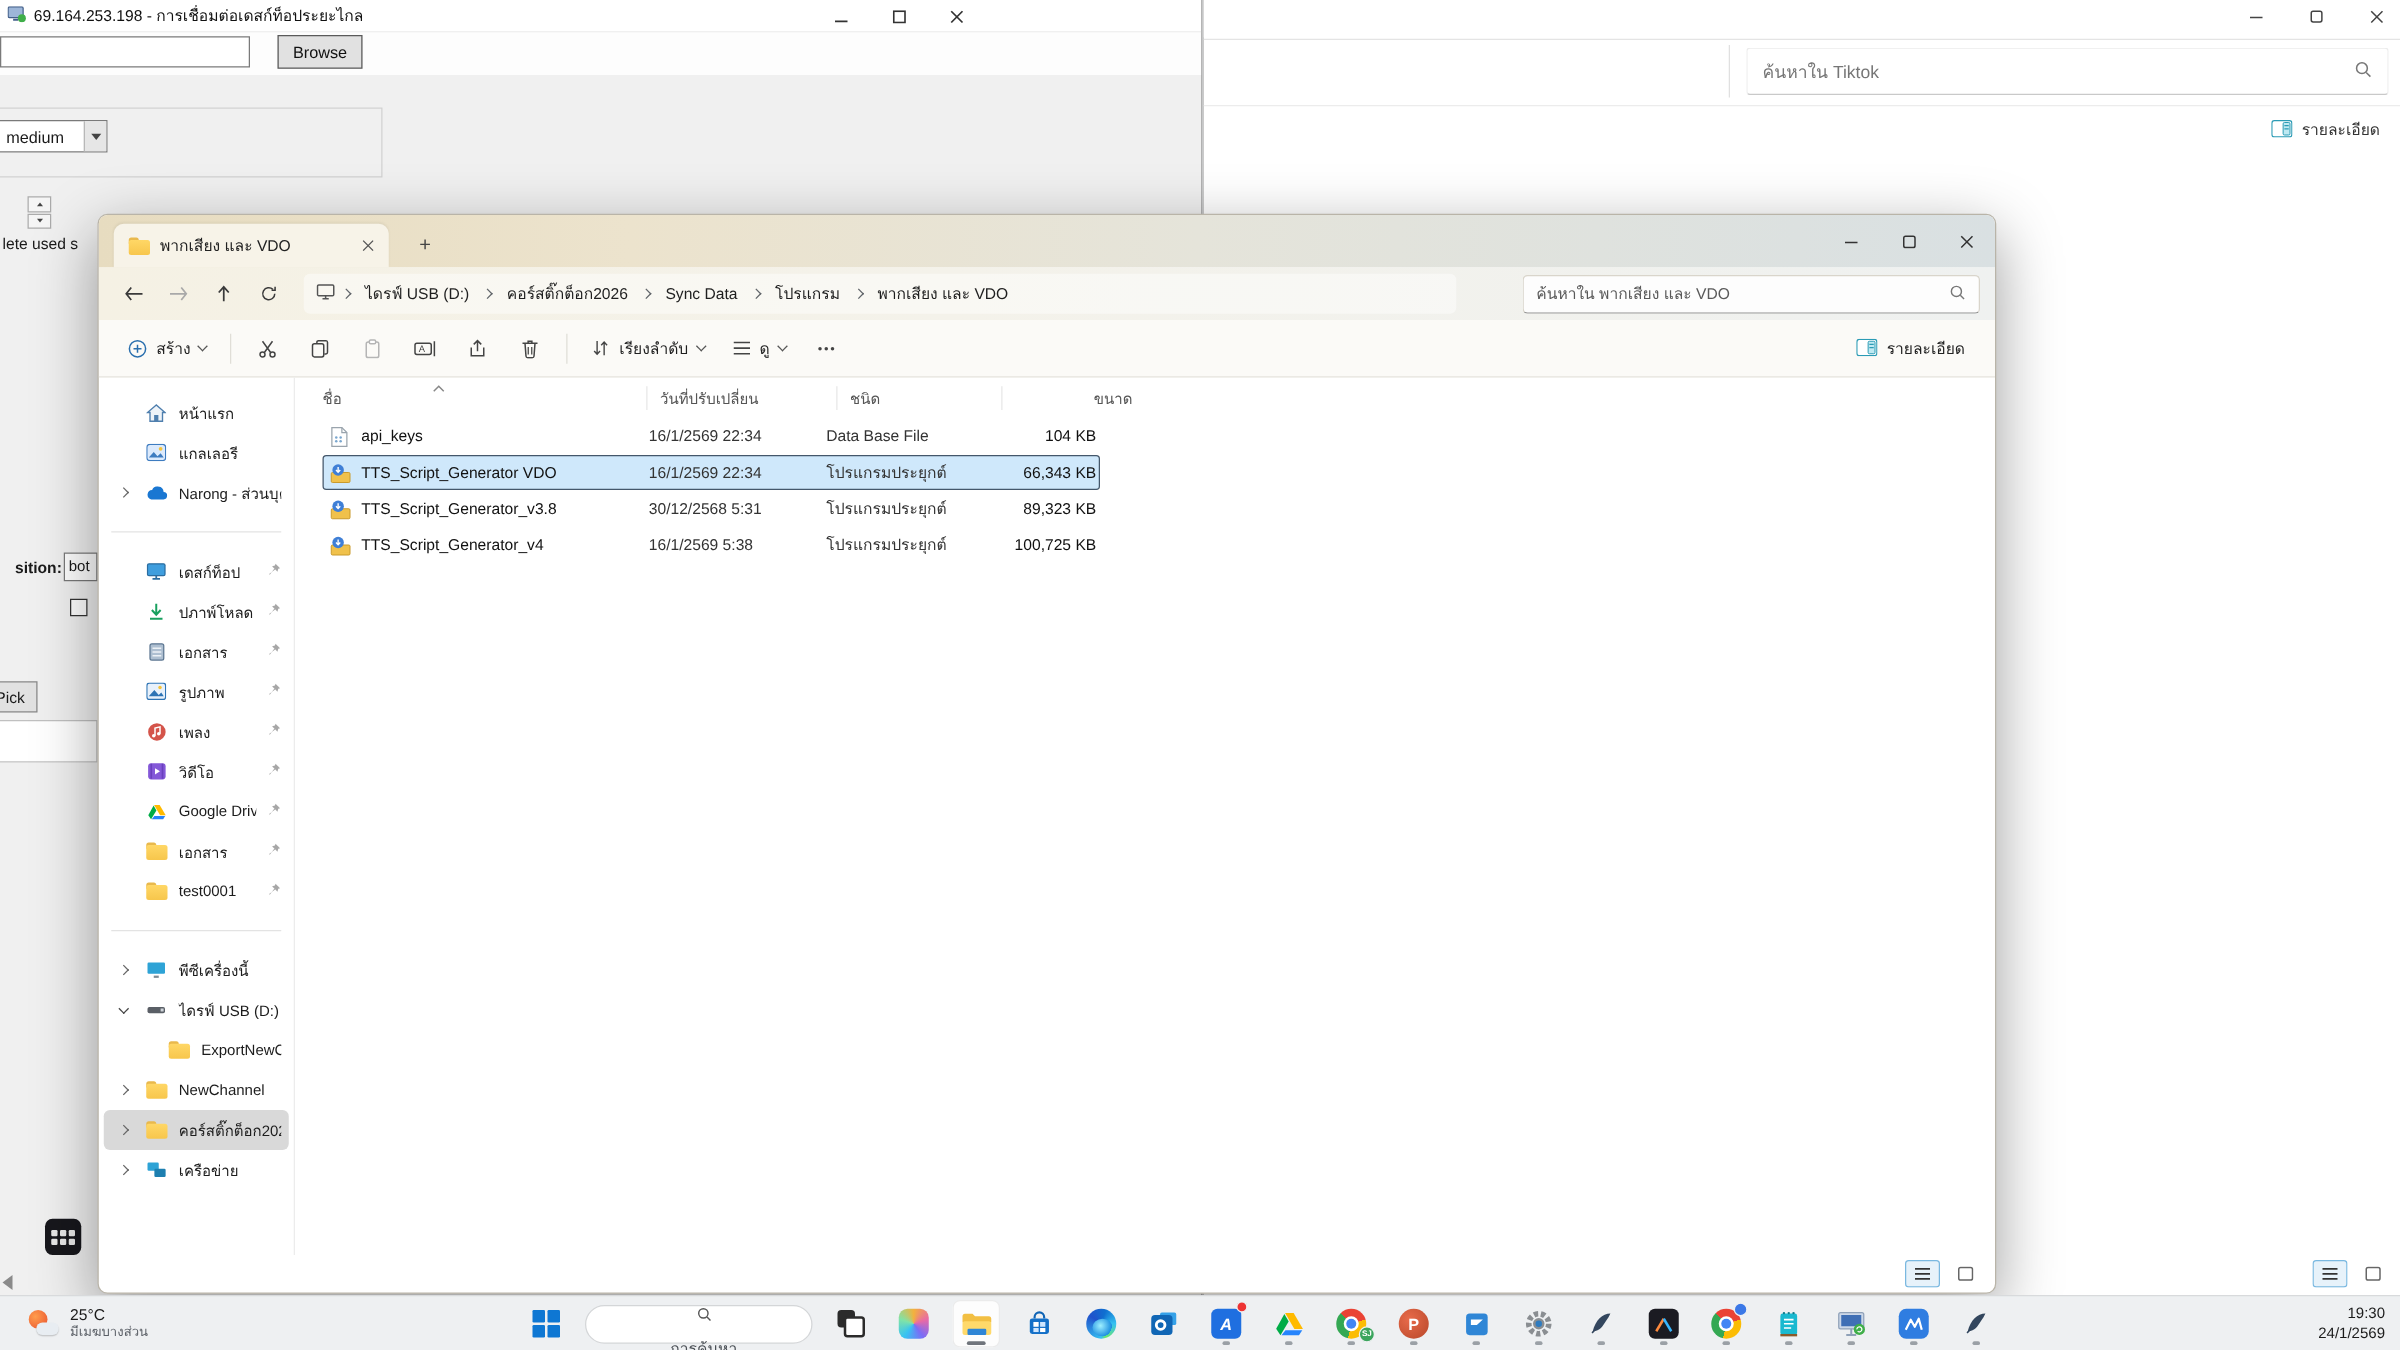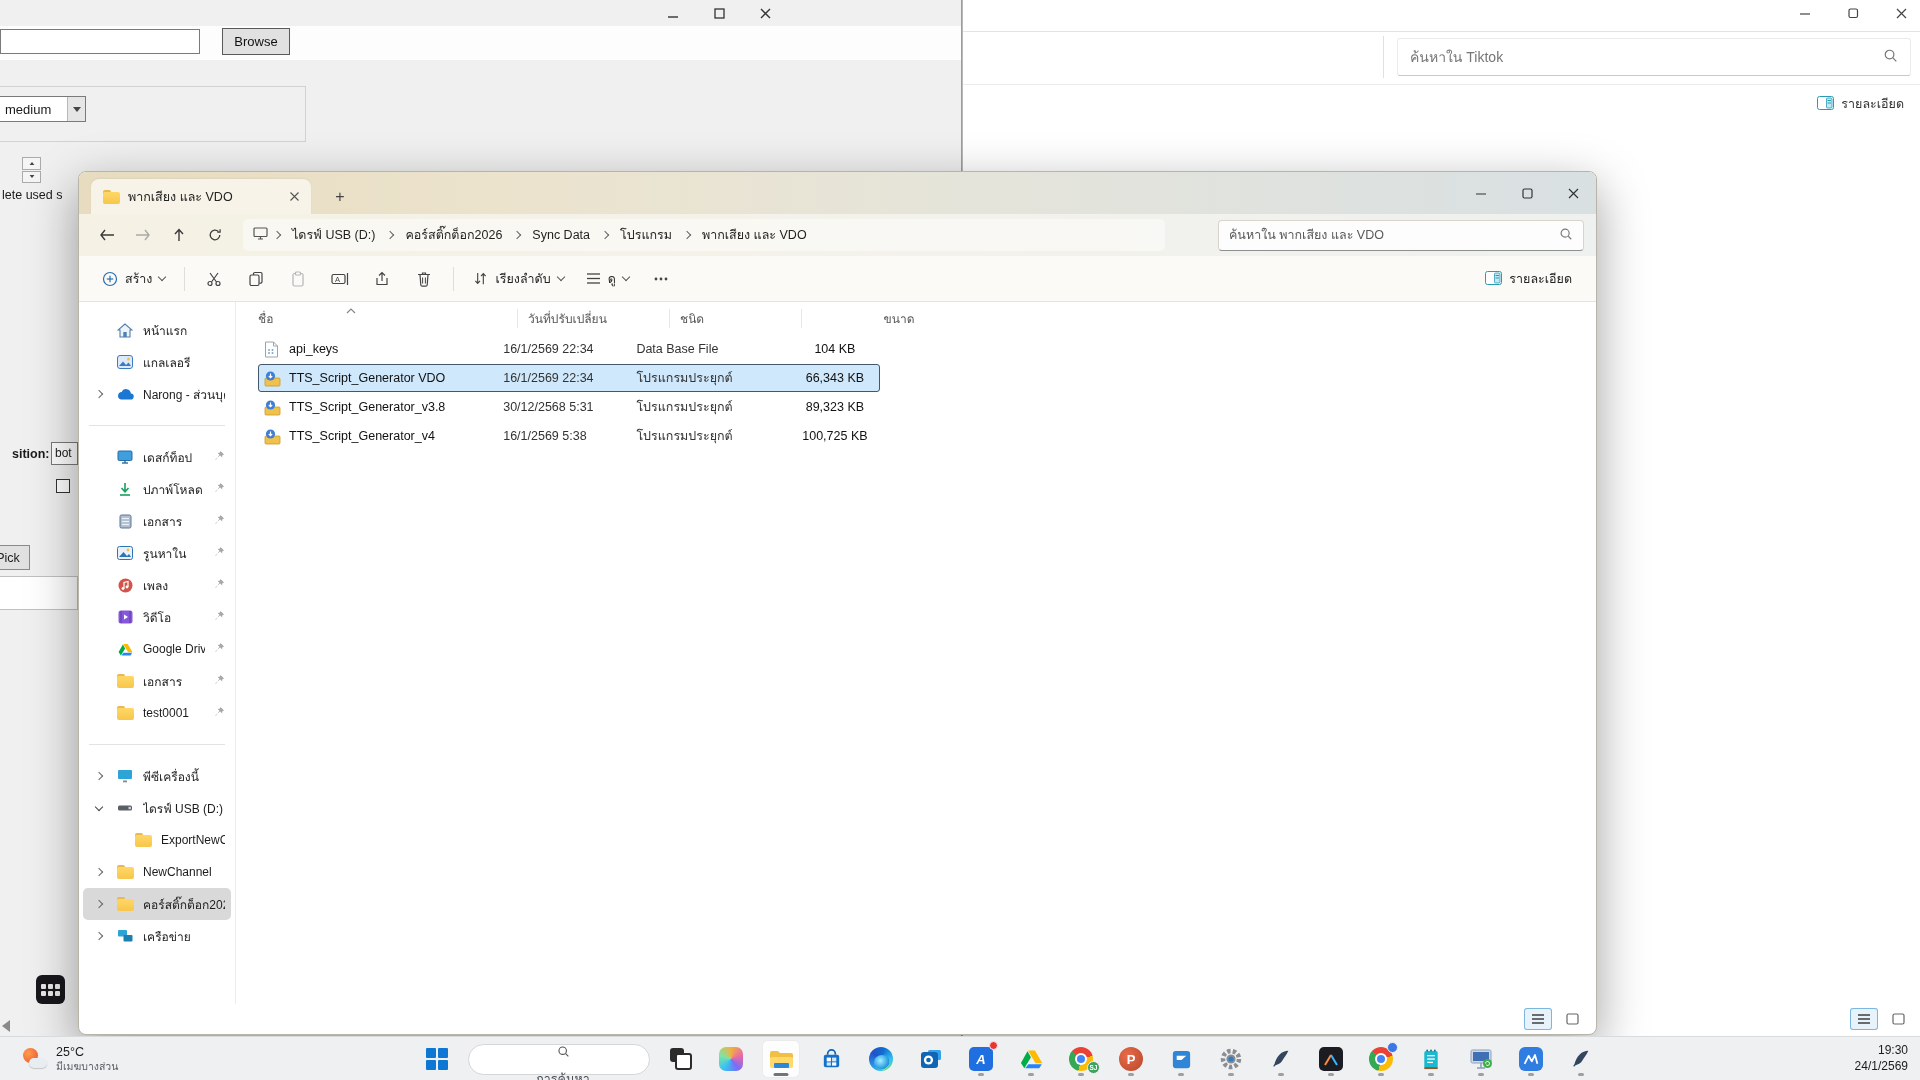--- a/index.html
+++ b/index.html
@@ -87,21 +87,21 @@
   .chr { width:6px; height:6px; border-right:1.3px solid #666; border-bottom:1.3px solid #666; transform:rotate(-45deg); }
   .chd { width:6px; height:6px; border-right:1.3px solid #444; border-bottom:1.3px solid #444; transform:rotate(45deg); margin-top:-2px; }
   .fx-side-div { width:1px; background:#ececec; }
   
   .fx-files { flex:1; padding:0 0 0 22px; position:relative; }
   .fhead { display:flex; height:32px; align-items:center; color:#555; font-size:12px; position:relative; }
   .fhead .hcaret { position:absolute; left:88px; top:1px; }
   .fcol-name { width:260px; display:flex; align-items:center; gap:8px; }
   .fcol-date { width:142px; }
   .fcol-type { width:122px; }
-  .fcol-size { width:94px; text-align:center;margin-left:40px; }
+  .fcol-size { width:94px; text-align:right; }
   .fhead .fcol-name,.fhead .fcol-date,.fhead .fcol-type { border-right:1px solid #e7e7e7; margin-right:10px; }
   .frow { display:flex; height:28px; align-items:center; font-size:12.5px; color:#111; border:1px solid transparent; border-radius:3px; width:622px; margin-top:1px; }
   .frow .fcol-name { padding-left:5px; }
   .frow .fcol-date,.frow .fcol-type { color:#333; }
   .frow.sel { background:#cfe8fb; border-color:#44576b; }
   .fico { width:17px; height:17px; flex-shrink:0; position:relative; }
   
   .fx-status { position:absolute; bottom:0; left:0; right:0; height:30px; display:flex; align-items:center; padding:0 10px; }
   .fx-status .toggles { margin-left:auto; display:flex; gap:6px; }
   .folder16 { width:17px; height:14px; position:relative; }
@@ -142,20 +142,30 @@
   .appdark-ico { width:24px; height:24px; border-radius:5px; background:#1b1b22; display:flex; align-items:center; justify-content:center; }
   .tv-ico { width:22px; height:22px; position:relative; }
   .tv-ico:before { content:""; position:absolute; left:0; top:0; width:14px; height:14px; background:#2b2b2b; border-radius:3px; }
   .tv-ico:after { content:""; position:absolute; right:0; bottom:0; width:13px; height:13px; background:#fff; border:2px solid #2b2b2b; border-radius:3px; }
   .tb-clock { position:absolute; right:12px; top:0; height:44px; display:flex; flex-direction:column; justify-content:center; text-align:right; font-size:12px; color:#1b1b1b; line-height:1.3; }
 </style>
 </head>
 <body>
 
 <div class="abs rdp-win">
+  <div class="rdp-titlebar">
+    <span class="ic">
+      <svg width="15" height="13" viewBox="0 0 15 13">
+          <rect x="0.5" y="0.5" width="12" height="8.5" rx="1" fill="#9db6d8" stroke="#44608a"></rect>
+          <rect x="4.5" y="10" width="4" height="1.6" fill="#44608a"></rect>
+          <circle cx="11.5" cy="9.5" r="3.2" fill="#3fae49"></circle>
+        </svg>
+    </span>
+    <span class="rdp-title">69.164.253.198 - การเชื่อมต่อเดสก์ท็อประยะไกล</span>
+  </div>
   <div class="rdp-controls">
     <span class="wc">
         <svg width="11" height="11">
           <line x1="0" y1="9" x2="10" y2="9" stroke="#333" stroke-width="1.4"></line>
         </svg>
       </span>
     <span class="wc">
         <svg width="11" height="11">
           <rect x="1" y="1" width="9" height="9" fill="none" stroke="#333" stroke-width="1.3"></rect>
         </svg>
@@ -510,21 +520,21 @@
       </div>
       <div class="side-item">
         <span class="noch"></span>
         <span class="ic">
             <svg width="16" height="14" viewBox="0 0 16 14">
               <rect x="0.5" y="0.5" width="15" height="13" rx="2" fill="#e8f1fb" stroke="#2e74b5"></rect>
               <path d="M2 11l4.5-5 3.5 4 2-2 2 3z" fill="#2e74b5"></path>
               <circle cx="11" cy="4" r="1.4" fill="#f5c33b"></circle>
             </svg>
           </span>
-        <span class="lbl">รูนหาใน</span>
+        <span class="lbl">รูปภาพ</span>
         <span class="pin"><svg width="11" height="11" viewBox="0 0 12 12">
               <path d="M7 1l4 4-1.6.5-.7 2.5L6 5.3 2 10.6 1.4 10 6.7 6 4 3.3l2.5-.7z" fill="#8a8a8a"></path>
             </svg></span>
       </div>
       <div class="side-item">
         <span class="noch"></span>
         <span class="ic">
             <svg width="15" height="15" viewBox="0 0 15 15">
               <circle cx="7.5" cy="7.5" r="7" fill="#d4544a"></circle>
               <path d="M6 10.5V4.5l4-1v5.5" fill="none" stroke="#fff" stroke-width="1.2"></path>

